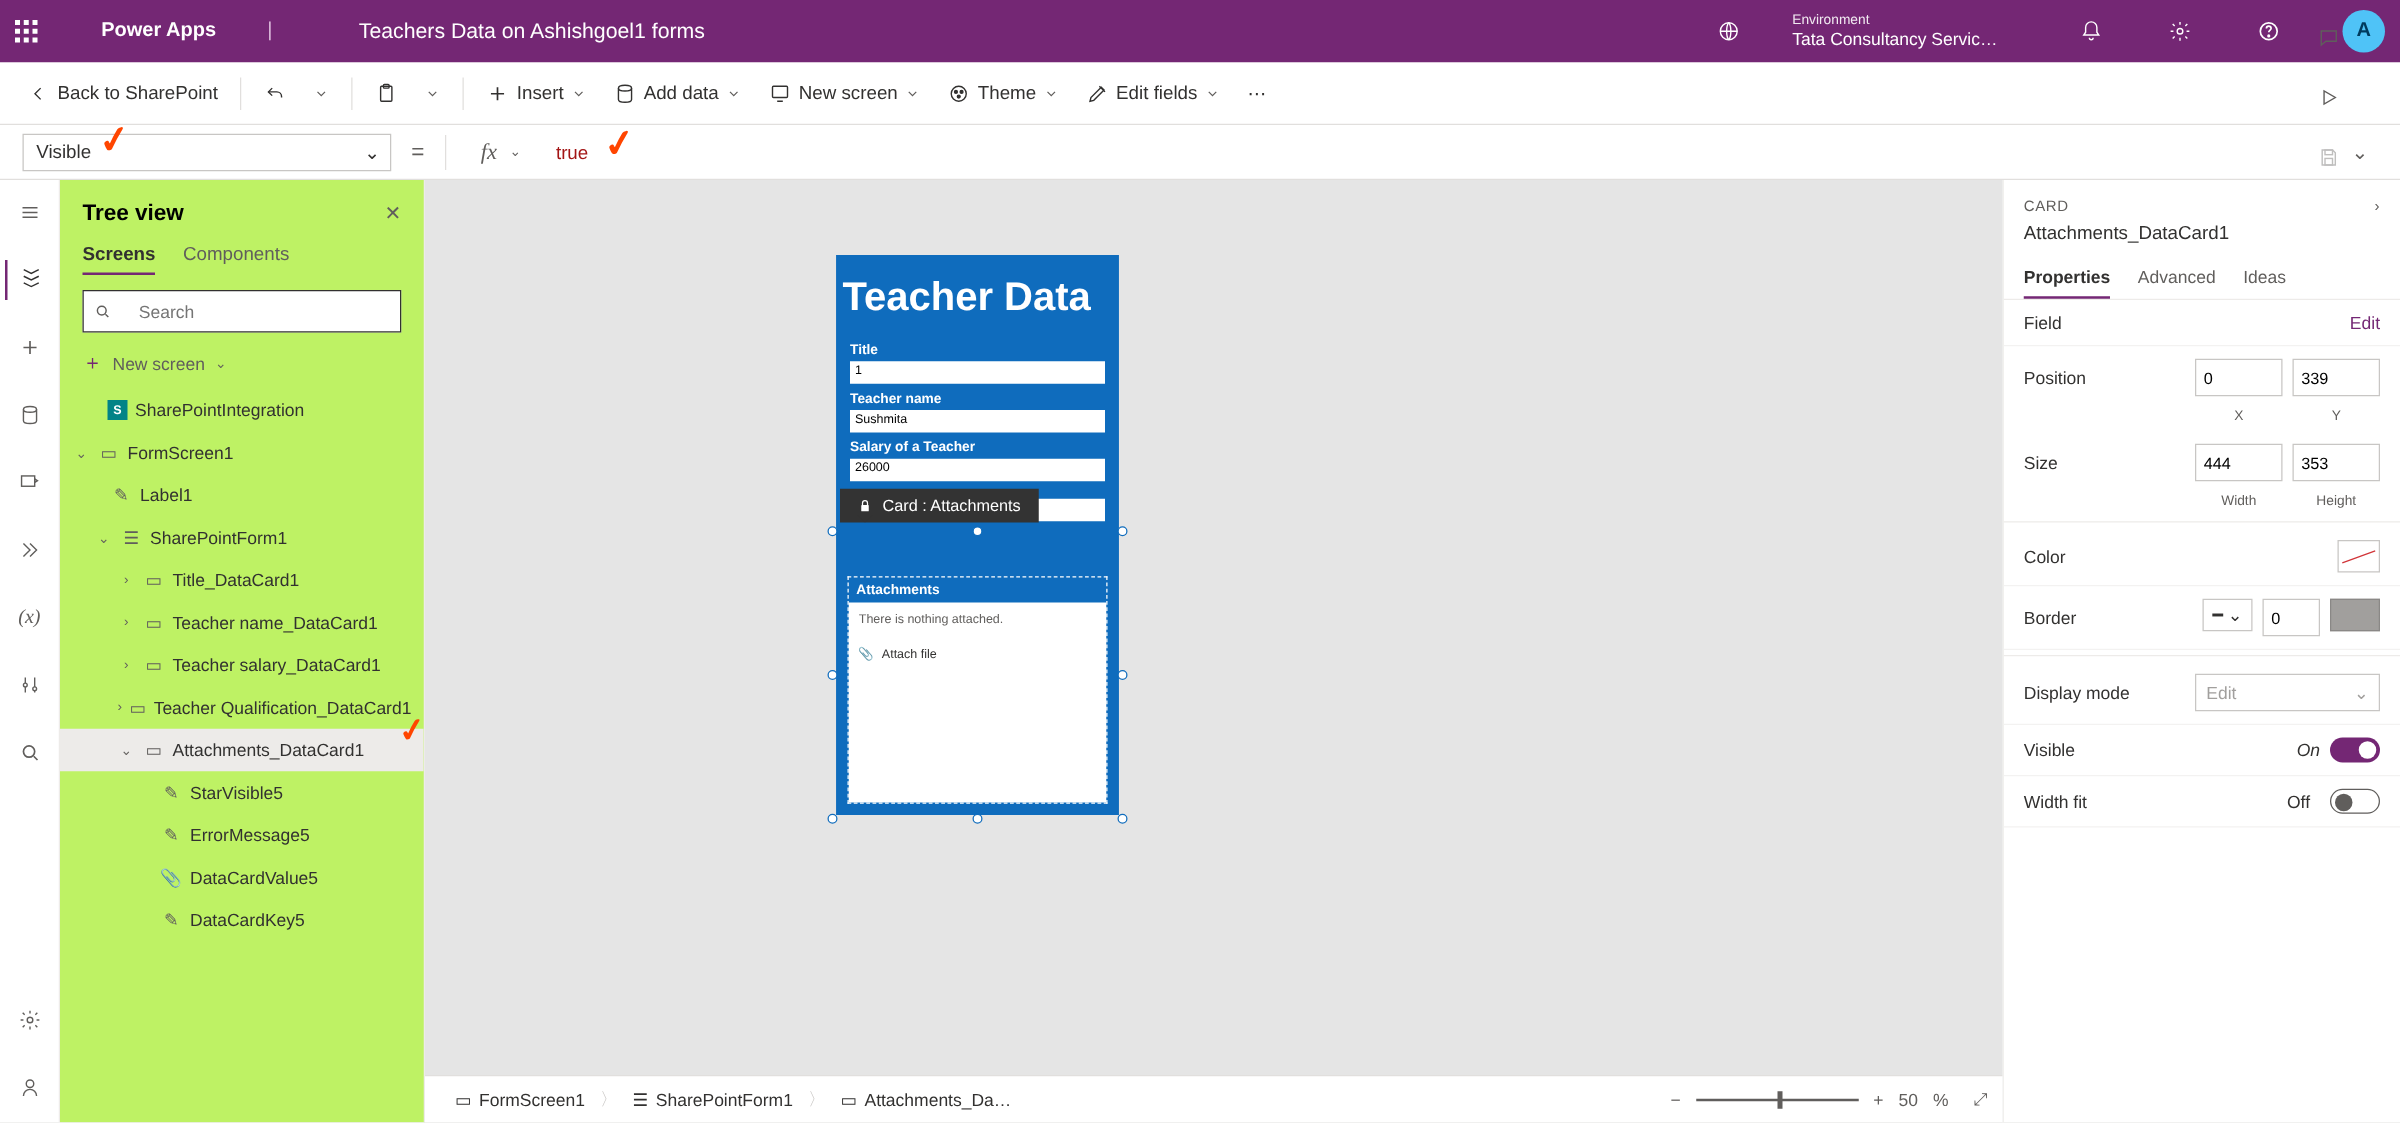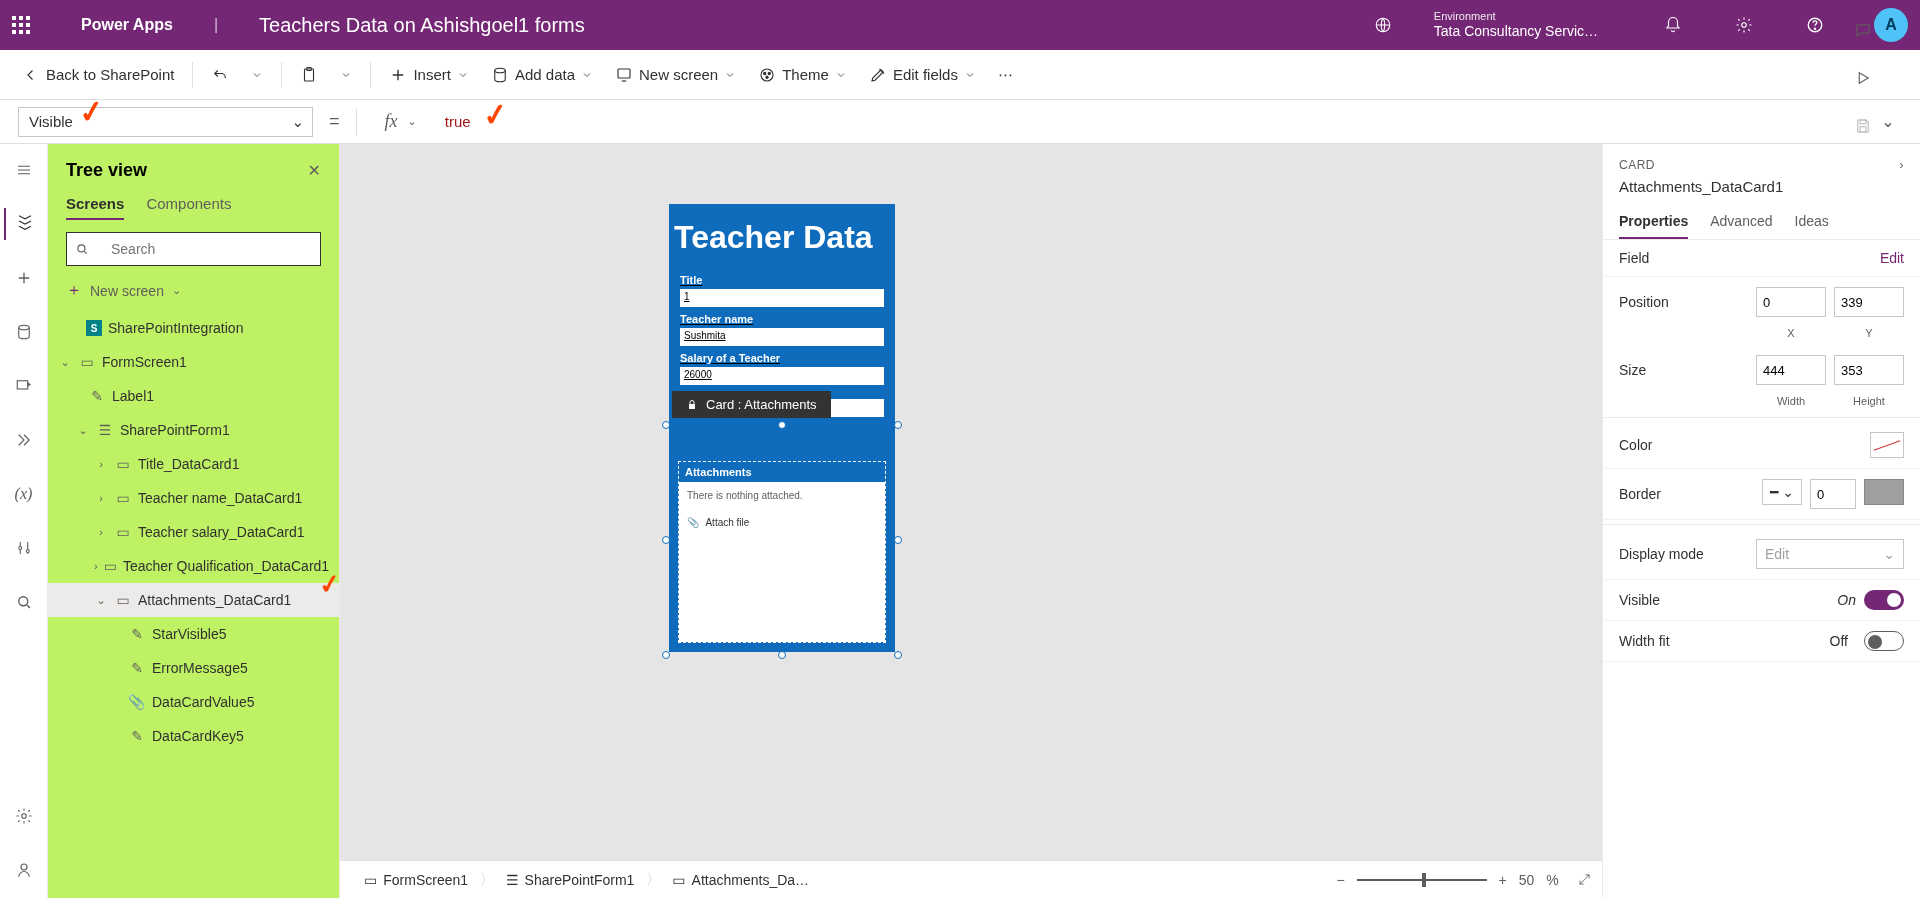--- a/index.html
+++ b/index.html
@@ -2,21 +2,21 @@
 <html><head>
 <meta charset="utf-8">
 <style>
 * { box-sizing: border-box; margin: 0; padding: 0; font-family: "Segoe UI", sans-serif; }
 body { width: 1920px; height: 898px; overflow: hidden; background: #faf9f8; display: flex; flex-direction: column; }
 .topbar { height: 50px; background: #742774; color: #fff; display: flex; align-items: center; padding: 0 12px; gap: 31px; }
 .topbar .waffle { width: 18px; height: 18px; display: grid; grid-template-columns: repeat(3,4px); grid-gap:3px; margin-right:20px; cursor:pointer;}
 .topbar .waffle span { width:4px; height:4px; background:#fff;}
 .topbar .title { font-size:16px; font-weight:600;}
 .topbar .sep { margin:0 10px; color:#d9b8d9;}
-.topbar .subtitle { font-size:20px;}
+.topbar .subtitle { font-size:17px;margin-left:28px;}
 .topbar .spacer { flex:1;}
 .topbar .env { margin-right:24px; line-height:1.2;}
 .topbar .env .envlabel{font-size:11px; opacity:.9;}
 .topbar .env .envname{font-size:14px;}
 .topbar .hicon { width:40px; height:40px; display:flex; align-items:center; justify-content:center; cursor:pointer;}
 .topbar .avatar { width:34px; height:34px; border-radius:50%; background:#4fc3f7; display:flex; align-items:center; justify-content:center; font-weight:700; color:#003a5d; margin-left:8px;}
 .toolbar { height:50px; background:#fff; border-bottom:1px solid #e1dfdd; display:flex; align-items:center; padding:0 18px; gap:14px; color:#323130; font-size:15px;}
 .toolbar .tbtn { display:flex; align-items:center; gap:6px; cursor:pointer; padding:4px 4px;}
 .toolbar .vsep{width:1px; height:26px; background:#e1dfdd;}
 .toolbar .right { margin-left:auto; display:flex; align-items:center; gap:22px;flex-direction:column;}
@@ -46,21 +46,21 @@
 .tree { flex:1; overflow-x:hidden; font-size:14px; color:#323130; padding-bottom:8px;}
 .tree .node{display:flex; align-items:center; gap:6px; height:34px; padding:0 10px; cursor:pointer; white-space:nowrap;}
 .tree .node.selected{background:#edebe9;}
 .tree .chev{width:14px; text-align:center; color:#605e5c; font-size:11px;}
 .tree .ticon{width:18px; text-align:center; color:#605e5c;}
 .tree .spicon{width:16px;height:16px;background:#038387;color:#fff;font-size:10px;display:flex;align-items:center;justify-content:center;font-weight:700;}
 .canvas { flex:1; background:#e5e5e5; position:relative; display:flex; flex-direction:column;}
 .canvasinner{flex:1; position:relative;}
 .phone { position:absolute; left:329px; top:60px; width:226px; background:#0f6cbd; border:1px solid #0f6cbd;}
 .phone .ptitle{color:#fff; text-align:left; font-weight:700; font-size:32px; padding:14px 4px;}
-.phone .fieldblk{padding:4px 10px 0;text-decoration:underline;}
+.phone .fieldblk{padding:4px 10px 0;}
 .phone .flabel{color:#fff; font-size:11px; font-weight:600;}
 .phone .finput{background:#fff; height:18px; font-size:10px; padding:2px 4px; margin:3px 0 6px;}
 .phone .cardtip{position:absolute; left:2px; top:186px; background:#333; color:#fff; font-size:13px; padding:6px 14px; display:flex; align-items:center; gap:8px;}
 .phone .cardtip::after{content:""; position:absolute; left:14px; bottom:-6px; border:6px solid transparent; border-top-color:#333;}
 .phone .attcard{margin:44px 8px 8px; border:1px dashed #fff; min-height:180px;}
 .phone .attlabel{color:#fff; font-size:11px; font-weight:600; padding:4px 6px;}
 .phone .attbox{background:#fff; margin:0; min-height:160px; padding:8px; font-size:10px; color:#605e5c;}
 .phone .attbox .attach{display:flex; align-items:center; gap:6px; margin-top:16px; color:#323130;}
 .selhandles{position:absolute; pointer-events:none;}
 .selhandles .dot{width:8px;height:8px;background:#fff;border:1px solid #0f6cbd;border-radius:50%;position:absolute;}

